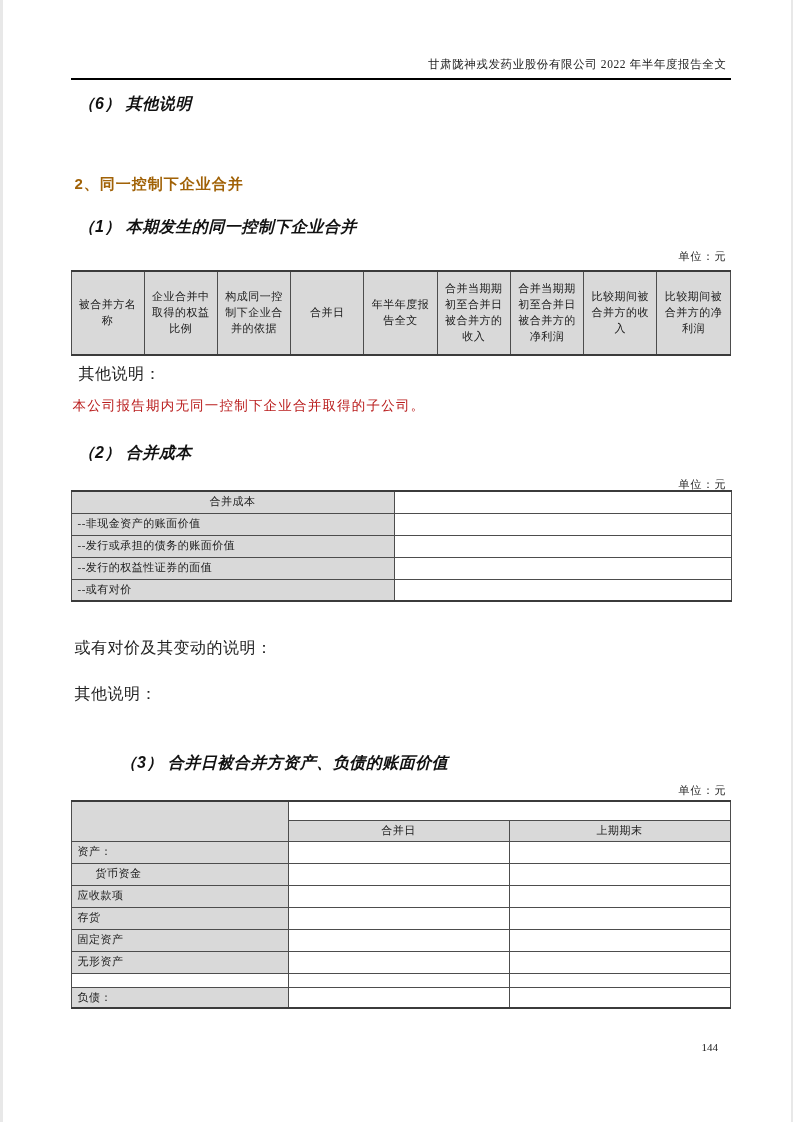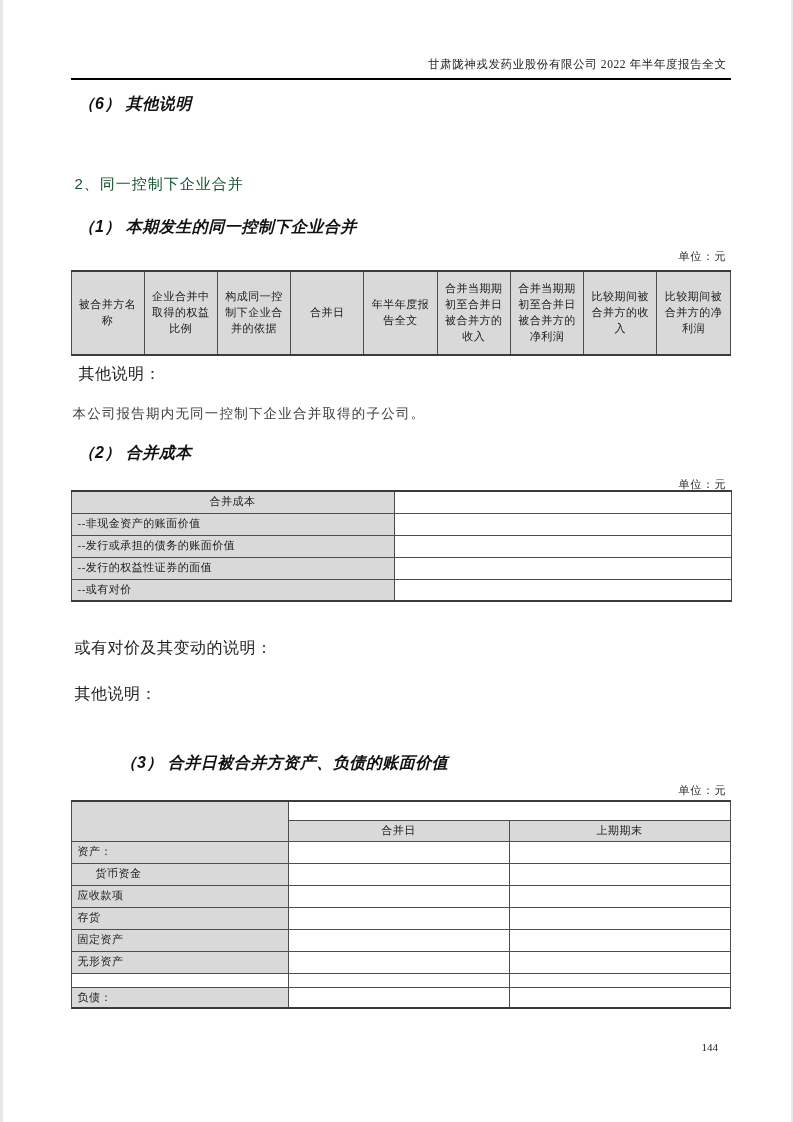--- a/index.html
+++ b/index.html
@@ -26,24 +26,24 @@
     border-top:2px solid #000;
   }
 
   
   .h-small {
     font-family:"Liberation Sans","DejaVu Sans",sans-serif;
     font-weight:bold; font-size:16px; letter-spacing:0.5px; color:#111;font-style:italic;
   }
   .h-big {
     font-family:"Liberation Sans","DejaVu Sans",sans-serif;
-    font-weight:normal; font-size:15px; letter-spacing:1px; color:#14532d;
+    font-weight:bold; font-size:15px; letter-spacing:1px; color:#a16207;
   }
   .t-note { font-size:16px; letter-spacing:0.5px; color:#222; }
-  .t-body { font-size:13.5px; letter-spacing:1.2px; color:#404040;margin-top:8px; }
+  .t-body { font-size:13.5px; letter-spacing:1.2px; color:#b91c1c; }
   .t-unit { font-size:11px; letter-spacing:1px; color:#222; }
 
   
   table.rpt {
     border-collapse:collapse; table-layout:fixed;
     width:660px;
     font-size:11px; letter-spacing:0.5px; color:#1a1a1a;
   }
   table.rpt td, table.rpt th {
     border:1px solid #4d4d4d;

